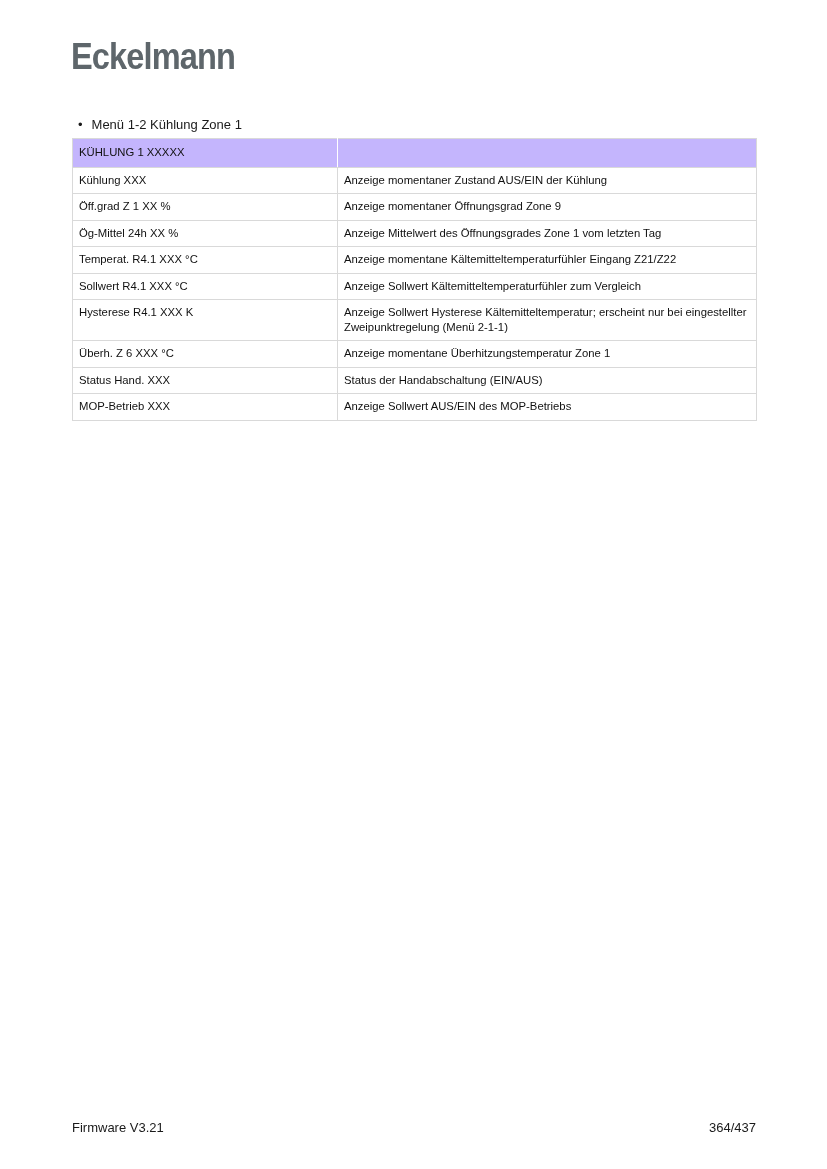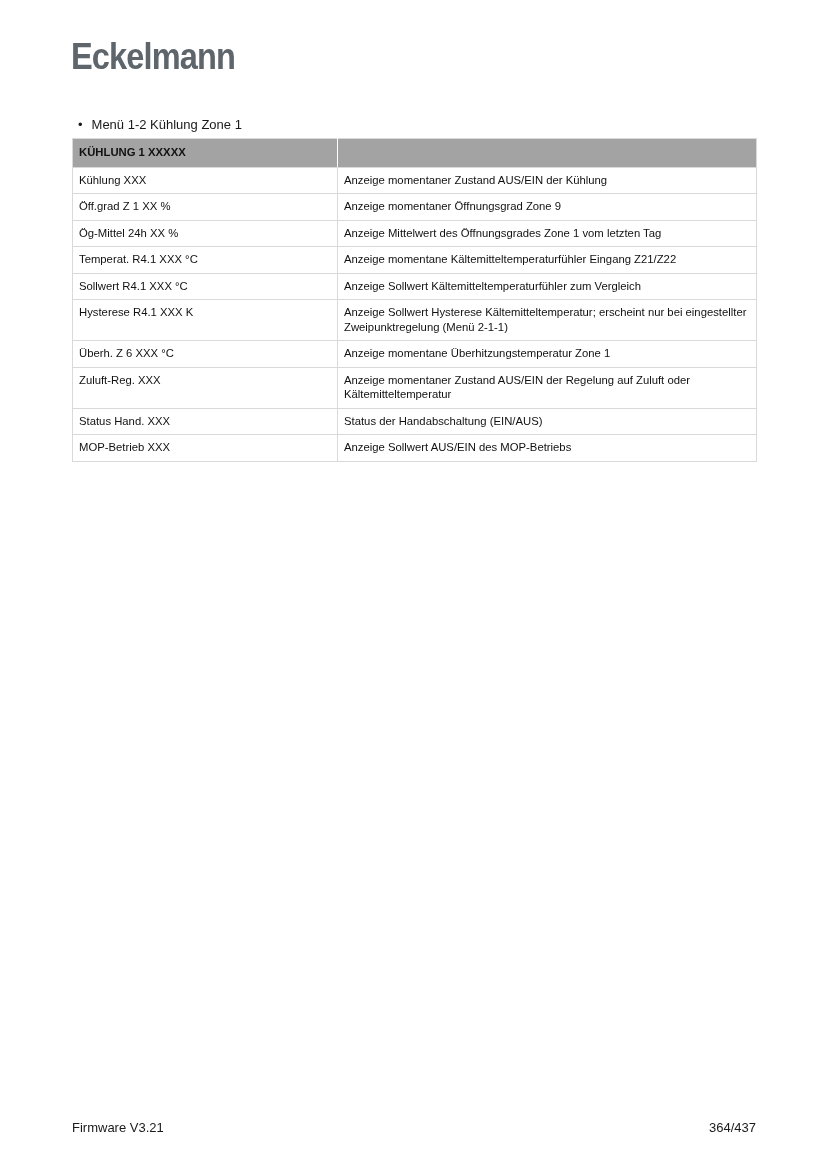--- a/index.html
+++ b/index.html
@@ -54,22 +54,22 @@
   table.params col.c1 { width: 265px; }
   table.params col.c2 { width: 419px; }
   table.params th, table.params td {
     border: 1px solid #d9d9d9;
     vertical-align: top;
     text-align: left;
     padding: 5px 5px 6px 6px;
     font-weight: normal;
   }
   table.params thead th {
-    background: #a3a3a3;
-    font-weight: bold;
+    background: #c4b5fd;
+    font-weight: normal;
     padding-top: 6px;
     padding-bottom: 7px;
     margin-top: 32px;
   }
   table.params thead th.hdr-col1 { border-right-color: #ffffff; }
 
   .footer {
     position: absolute;
     left: 0;
     top: 1120px;
@@ -128,24 +128,20 @@
     </tr>
     <tr>
       <td>Hysterese R4.1 XXX K</td>
       <td>Anzeige Sollwert Hysterese Kältemitteltemperatur; erscheint nur bei eingestellter Zweipunktregelung (Menü 2-1-1)</td>
     </tr>
     <tr>
       <td>Überh. Z 6 XXX °C</td>
       <td>Anzeige momentane Überhitzungstemperatur Zone 1</td>
     </tr>
     <tr>
-      <td>Zuluft-Reg. XXX</td>
-      <td>Anzeige momentaner Zustand AUS/EIN der Regelung auf Zuluft oder Kältemitteltemperatur</td>
-    </tr>
-    <tr>
       <td>Status Hand. XXX</td>
       <td>Status der Handabschaltung (EIN/AUS)</td>
     </tr>
     <tr>
       <td>MOP-Betrieb XXX</td>
       <td>Anzeige Sollwert AUS/EIN des MOP-Betriebs</td>
     </tr>
   </tbody>
 </table>
 

